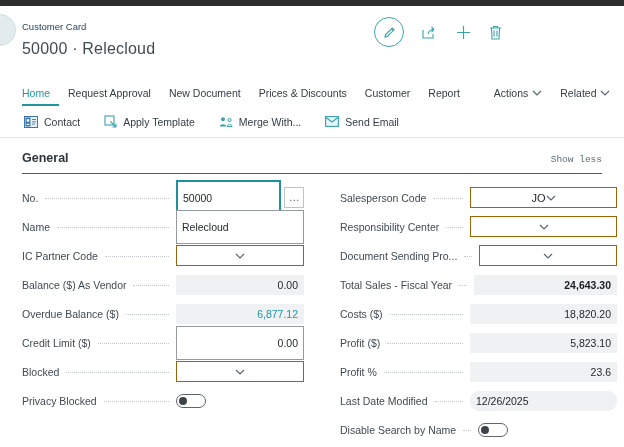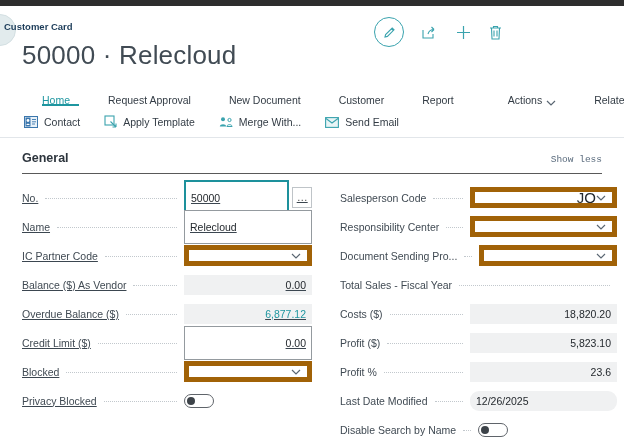--- a/index.html
+++ b/index.html
@@ -4,73 +4,73 @@
 <style>
   * { margin:0; padding:0; box-sizing:border-box; }
   html,body { width:624px; height:447px; background:#fff; overflow:hidden;
     font-family:"Liberation Sans","DejaVu Sans",sans-serif; color:#3b4650; }
   .topbar { height:6px; background:#2e2e2e; width:100%; }
 
   
   .header { position:relative; height:74px; }
   .avatar { position:absolute; left:-16px; top:8px; width:32px; height:32px;
     border-radius:50%; background:#e2ebed; border:1px solid #d3dfe2; }
-  .app-label { position:absolute; left:4px; top:15px; font-size:9.5px; color:#1c3c59;font-weight:bold; }
-  .page-title { position:absolute; left:22px; top:34px; font-size:26px;
+  .app-label { position:absolute; left:22px; top:15px; font-size:9.5px; color:#1c3c59; }
+  .page-title { position:absolute; left:22px; top:34px; font-size:16px;
     font-weight:300; color:#414b54; letter-spacing:0.2px; }
   .header-actions { position:absolute; left:372px; top:9px; display:flex;
     align-items:center; gap:14px; }
   .icon-btn { background:none; border:none; cursor:pointer; padding:2px;
     display:flex; align-items:center; justify-content:center; }
   .pencil-circle { width:30px; height:30px; border:1.4px solid #3aa3ae;
     border-radius:50%; display:flex; align-items:center; justify-content:center; }
 
   
   .tabs { display:flex; align-items:stretch; height:26px; padding-left:22px;
     font-size:10.5px; color:#333c45; }
-  .tab { display:flex; align-items:flex-end; gap:4px; padding:0 9px; cursor:pointer;
-    white-space:nowrap;margin-left:20px; }
+  .tab { display:flex; align-items:center; gap:4px; padding:0 9px; cursor:pointer;
+    white-space:nowrap; }
   .tab:first-child { padding-left:0; }
   .tab.active { color:#1e96a0; box-shadow:inset 0 -2px 0 #1e96a0; }
   .tab-divider { width:1px; background:#c8cdd2; margin:4px 8px; }
 
   
   .actionbar { display:flex; align-items:center; gap:24px; height:32px;
     padding-left:24px; font-size:10.5px; color:#333c45;
     border-bottom:1px solid #e2e6ea; }
-  .action-item { display:flex; align-items:flex-end; gap:6px; cursor:pointer;
+  .action-item { display:flex; align-items:center; gap:6px; cursor:pointer;
     white-space:nowrap; }
 
   
   .section-head { margin:13px 22px 0 22px; display:flex; align-items:flex-end;
     justify-content:space-between; border-bottom:1px solid #595959;
     padding-bottom:8px; }
   .section-title { font-size:12.5px; font-weight:bold; color:#2d353d; }
   .show-less { font-size:9.5px; color:#5a6b7d; cursor:pointer;font-family:Liberation Mono, monospace; }
 
   
   .form { display:flex; padding:9px 7px 0 22px; }
   .col { display:flex; flex-direction:column; }
-  .col-left { width:290px; margin-right:28px;text-decoration:underline; }
+  .col-left { width:290px; margin-right:36px; }
   .col-right { width:277px; }
   .frow { display:flex; align-items:center; height:29px; }
   .flabel { font-size:10.5px; color:#404a53; white-space:nowrap; }
   .dots { flex:1; border-top:1.5px dotted #c2c8cd; margin:0 7px; position:relative; top:1px; min-width:8px; }
   .ctrl { display:flex; align-items:center; }
   .ctrl-l { width:128px; } .ctrl-r { width:147px; }
   input.field { width:100%; height:21px; border:1px solid #949a9f; font-size:10.5px;
     padding:16px 5px; color:#24292e; font-family:inherit; background:#fff; }
   input.num { text-align:right; }
   input.focused { border:2px solid #1d919c; background:#fff; }
   .sel-hl { background:#5b9bd5; color:#0c1f33; }
   .assist { width:24px; height:21px; margin-left:3px; border:1px solid #bfc4c8;
     background:#fff; font-size:11px; color:#555; cursor:pointer; line-height:1; }
-  .select { height:21px; width:100%; border:5px solid #a16207; background:#fff;
-    display:flex; align-items:center; justify-content:flex-end;
-    font-size:15px; padding:0 6px; color:#24292e; cursor:pointer; }
+  .select { height:21px; width:100%; border:1px solid #a16207; background:#fff;
+    display:flex; align-items:center; justify-content:center;
+    font-size:11px; padding:0 6px; color:#24292e; cursor:pointer; }
   .readonly { height:20px; width:100%; background:#f0f1f2; display:flex;
     align-items:center; justify-content:flex-end; font-size:10.5px;
     padding:0 6px; color:#24292e; }
   .readonly.left { justify-content:flex-start;border-radius:9px; }
   .readonly .link { color:#1e96a0; cursor:pointer; }
   .readonly .bold { font-weight:bold; color:#1a1f24; }
   .toggle { width:30px; height:14px; border:1px solid #5f6call 3a,1px solid #5f646a; border:1px solid #5f646a;
     border-radius:8px; background:#fff; position:relative; cursor:pointer; }
   .knob { position:absolute; left:2px; top:2px; width:8px; height:8px;
     border-radius:50%; background:#3d4349; }
@@ -122,20 +122,23 @@
     <div class="tab active">
       <span>Home</span>
     </div>
     <div class="tab">
       <span>Request Approval</span>
     </div>
     <div class="tab">
       <span>New Document</span>
     </div>
     <div class="tab">
+      <span>Prices &amp; Discounts</span>
+    </div>
+    <div class="tab">
       <span>Customer</span>
     </div>
     <div class="tab">
       <span>Report</span>
     </div>
     <span class="tab-divider"></span>
     <div class="tab">
       <span>Actions</span>
       <span>
         <svg width="10" height="6" viewBox="0 0 10 6">
@@ -322,20 +325,25 @@
               <svg width="10" height="6" viewBox="0 0 10 6">
                 <polyline points="1,1 5,5 9,1" fill="none" stroke="#5a6672" stroke-width="1.2"></polyline>
               </svg>
             </span>
           </div>
         </div>
       </div>
       <div class="frow">
         <span class="flabel">Total Sales - Fiscal Year</span>
         <span class="dots"></span>
+        <div class="ctrl ctrl-r">
+          <div class="readonly">
+            <span class="bold">24,643.30</span>
+          </div>
+        </div>
       </div>
       <div class="frow">
         <span class="flabel">Costs ($)</span>
         <span class="dots"></span>
         <div class="ctrl ctrl-r">
           <div class="readonly">
             <span class="">18,820.20</span>
           </div>
         </div>
       </div>

